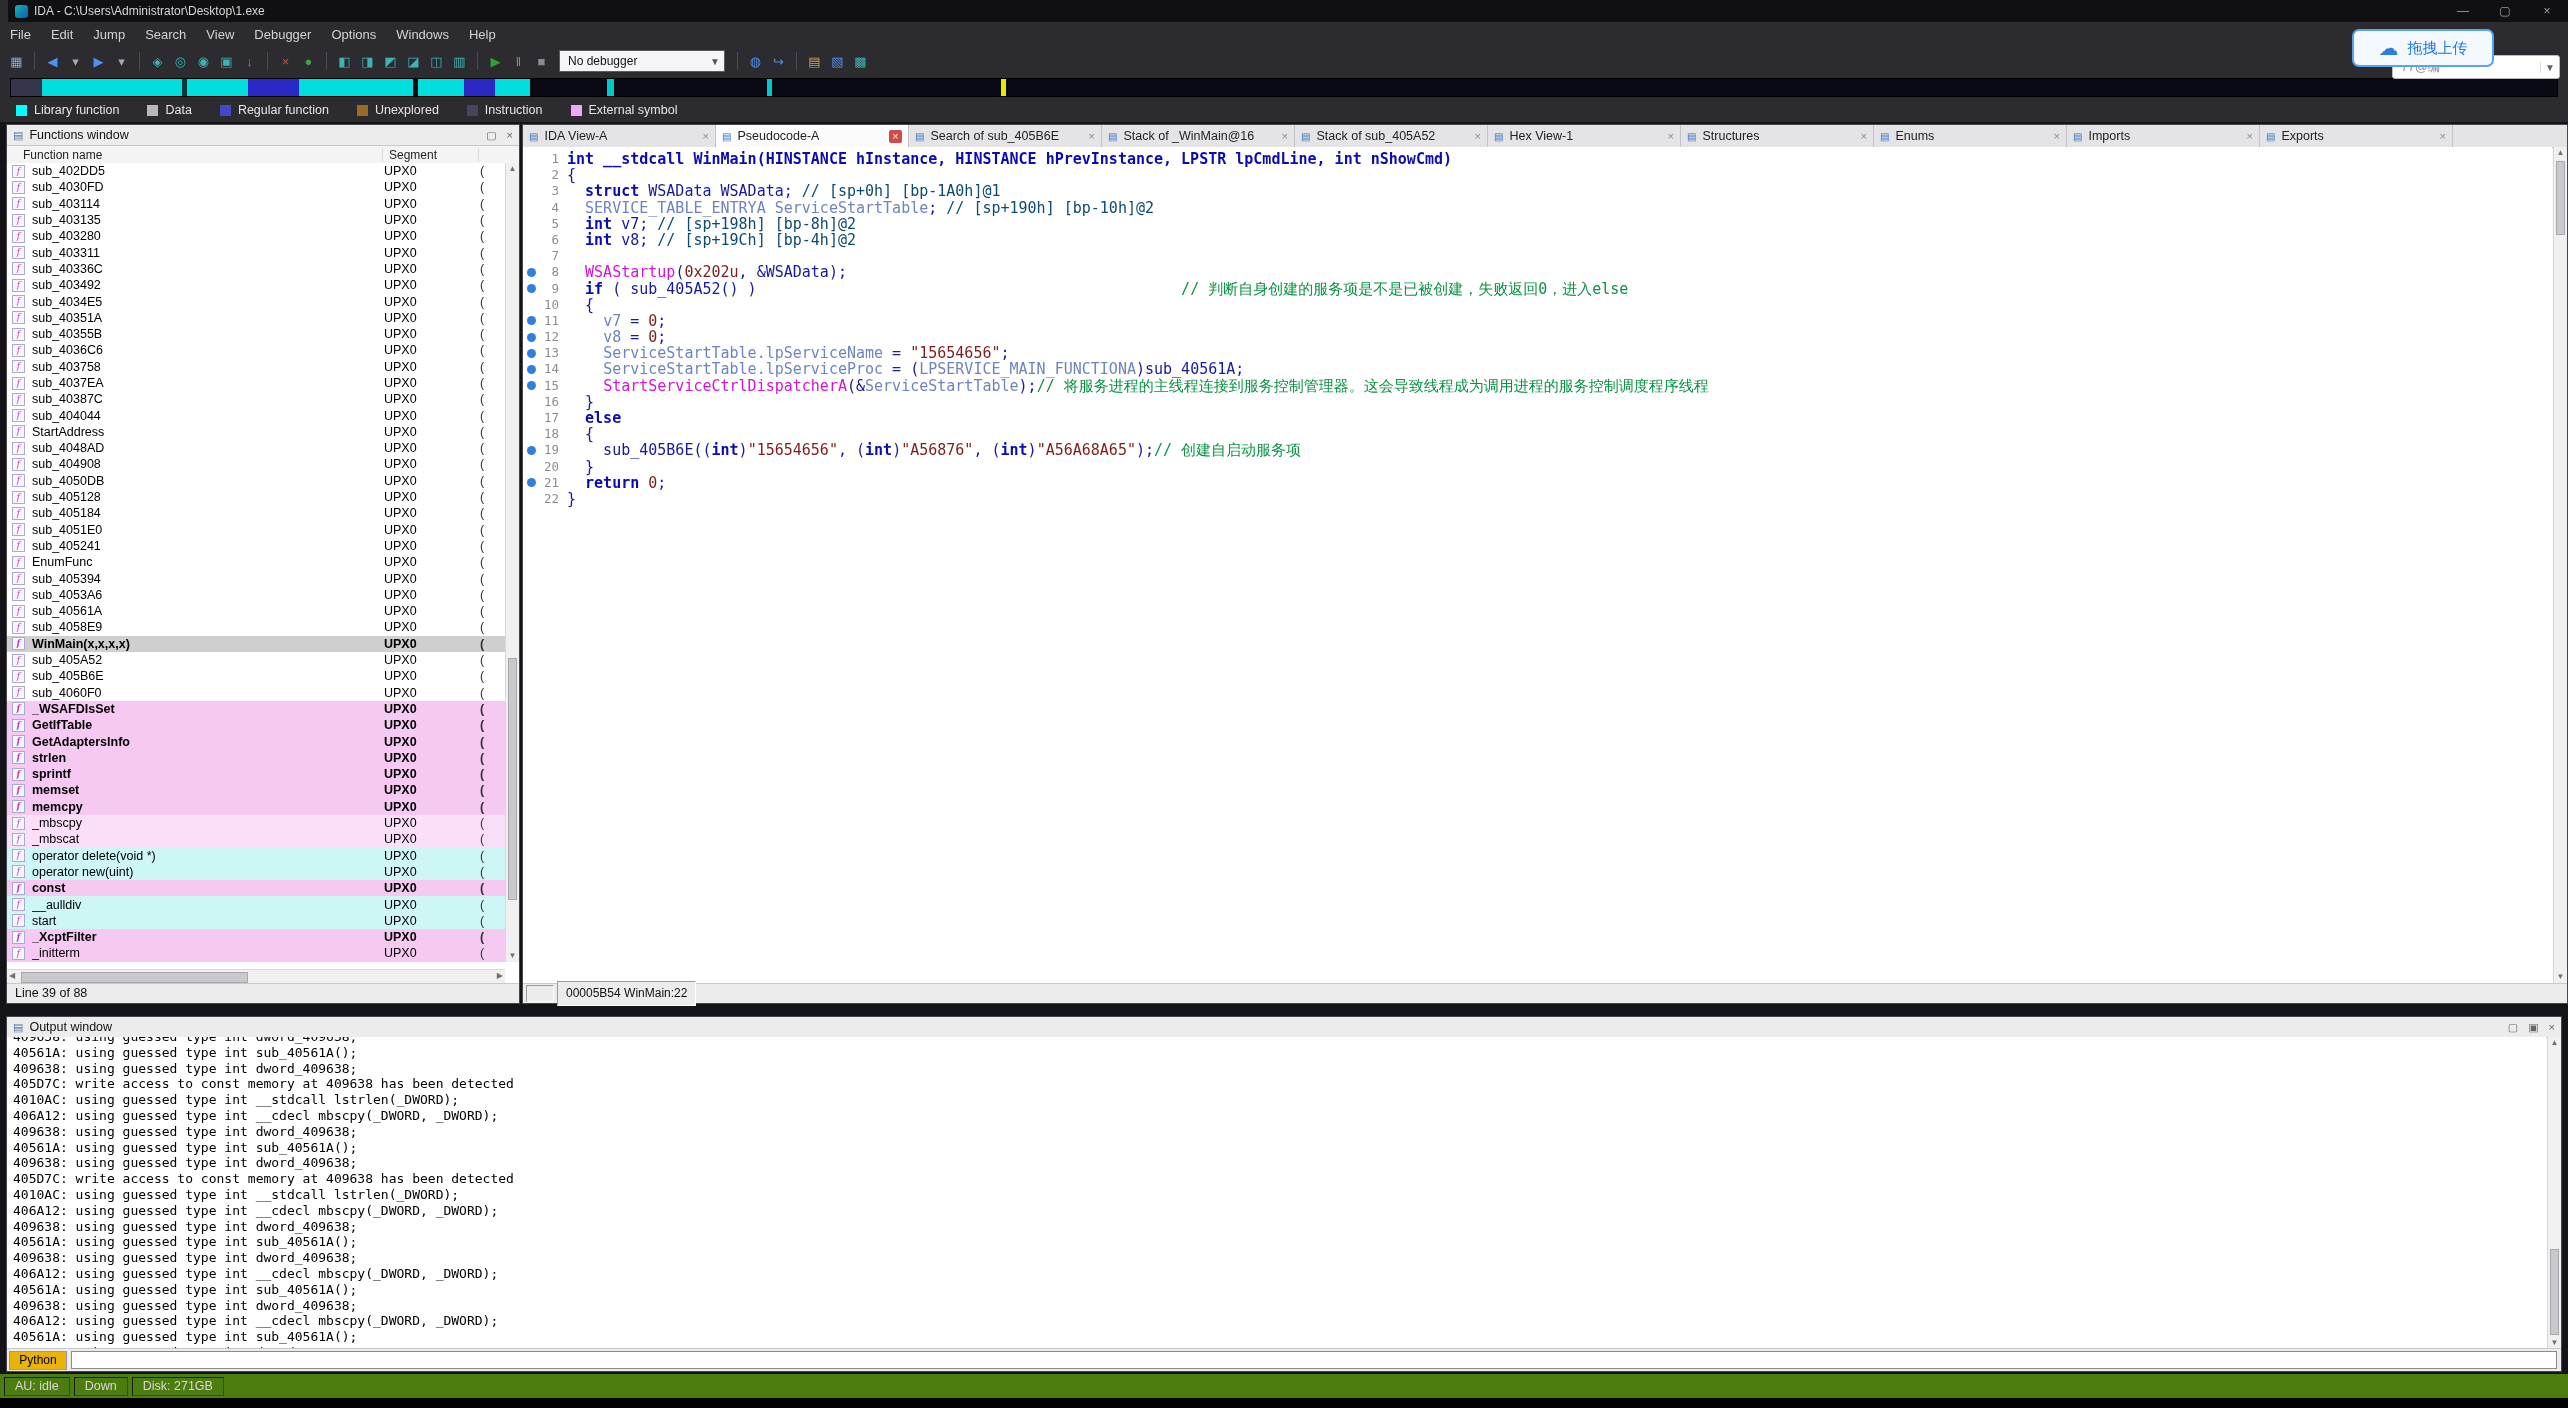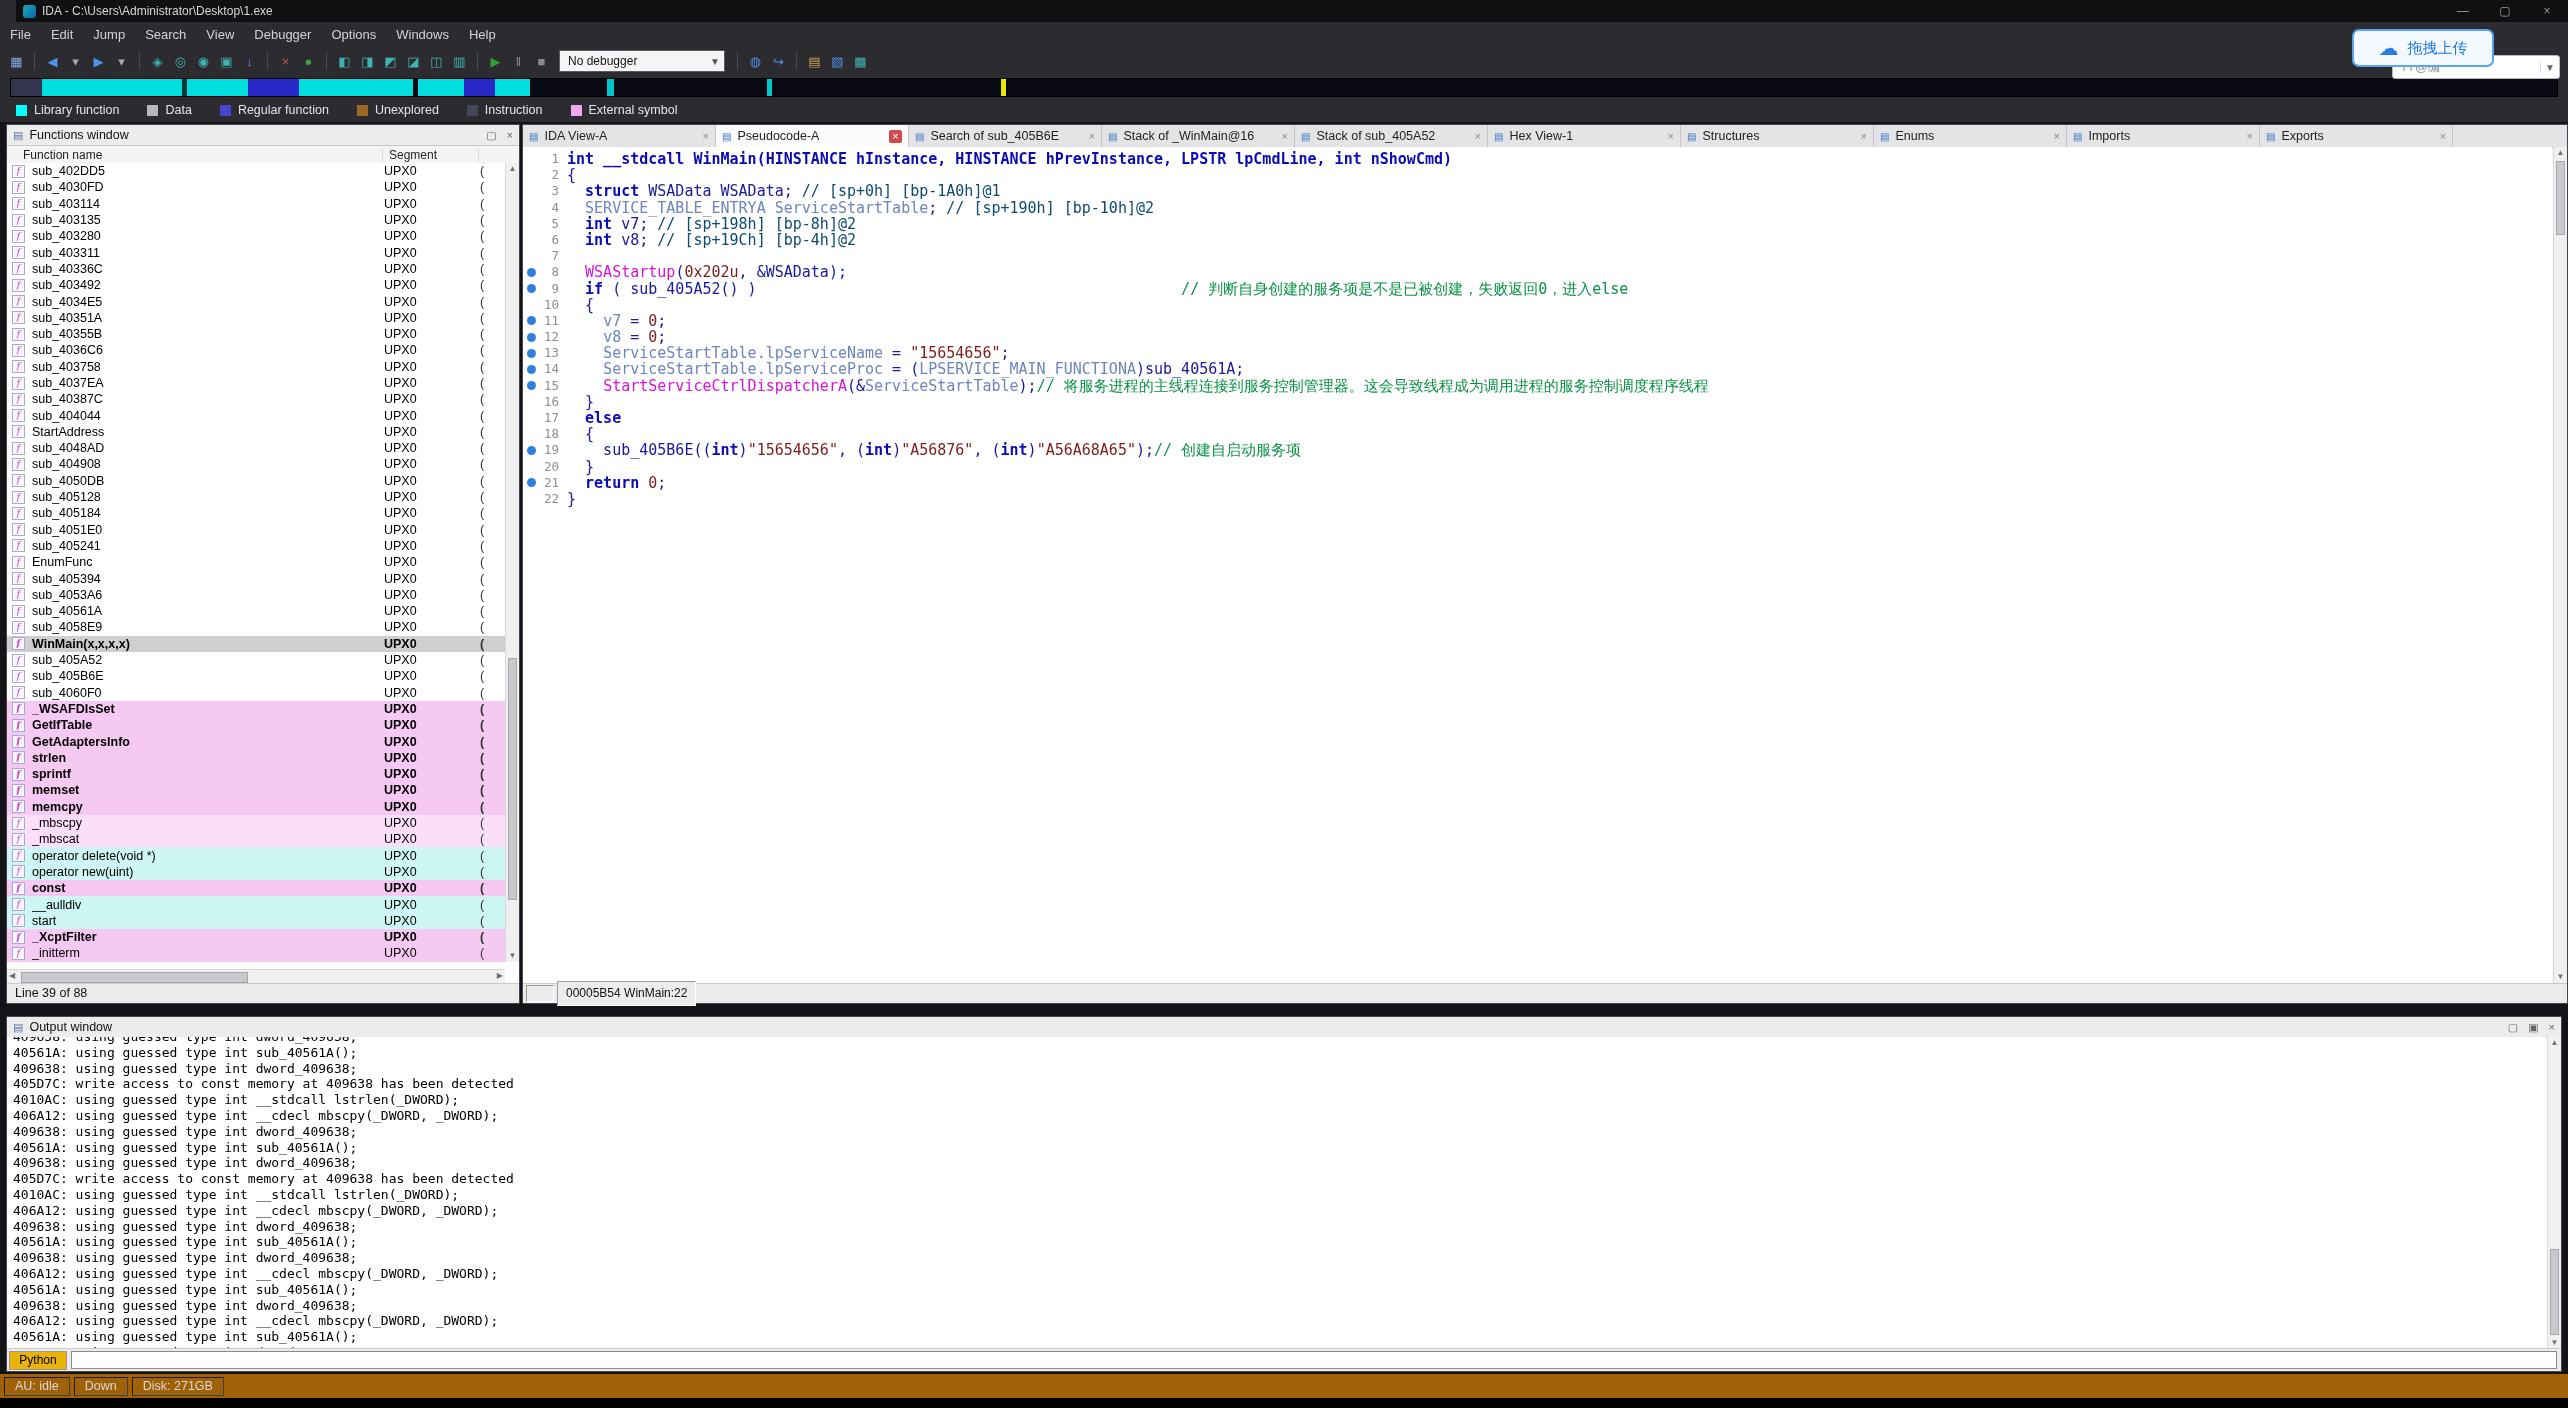--- a/index.html
+++ b/index.html
@@ -1,21 +1,21 @@
 <!DOCTYPE html>
 <html><head>
 <meta charset="utf-8">
 <style>
   html,body{margin:0;padding:0}
   body{width:2568px;height:1408px;position:relative;background:#141418;overflow:hidden;
        font-family:"Liberation Sans",sans-serif;-webkit-font-smoothing:antialiased}
 
   
   .topchrome{position:absolute;left:0;top:0;width:2568px;height:122px;background:#2c2c30}
-  .titlebar{position:absolute;left:16px;top:0;right:0;height:22px;background:#101013;display:flex;align-items:center;color:#d6d6d6;font-size:12px}
+  .titlebar{position:absolute;left:8px;top:0;right:0;height:22px;background:#101013;display:flex;align-items:center;color:#d6d6d6;font-size:12px}
   .app-icon{width:13px;height:13px;margin:0 6px 0 7px;border-radius:3px;background:linear-gradient(135deg,#19b0b0,#0a5fae)}
   .win-controls{margin-left:auto;display:flex;height:100%}
   .win-btn{width:42px;display:flex;align-items:center;justify-content:center;color:#9a9aa2;font-size:12px}
 
   .menubar{position:absolute;left:0;top:22px;right:0;height:24px;display:flex;align-items:flex-end;color:#d2d2d6;font-size:13px}
   .menu-item{padding:0 10px;height:100%;display:flex;align-items:center}
 
   .toolbar{position:absolute;left:0;top:46px;right:0;height:30px;display:flex;align-items:center;padding-left:6px;gap:2px}
   .tb-icon{width:21px;height:21px;display:flex;align-items:center;justify-content:center;font-size:13px;border-radius:3px}
   .tb-sep{width:1px;height:18px;background:#4a4a52;margin:0 5px}
@@ -96,21 +96,21 @@
   
   #out-panel{left:6px;top:1016px;width:2556px;height:356px}
   #out-lines{position:absolute;left:0;top:20px;right:15px;bottom:22px;background:#fff;overflow:hidden;font-family:"DejaVu Sans Mono",monospace;font-size:13px;line-height:15.8px;color:#000;padding-left:6px}
   .out-line{height:15.8px;white-space:pre}
   .out-line.clip{margin-top:-8px}
   .py-row{position:absolute;left:0;bottom:0;right:0;height:22px;background:#ececec;border-top:1px solid #c9c9c9;display:flex;align-items:center}
   .py-tab{width:58px;height:19px;margin-left:2px;background:#eab308;border:1px solid #9a9a9a;font-size:12px;display:flex;align-items:center;justify-content:center;box-sizing:border-box}
   .py-input{flex:1;height:16px;margin:0 4px;background:#fff;border:1px solid #8a8a8a;font-size:12px;padding:0 4px;font-family:"DejaVu Sans Mono",monospace}
 
   
-  .statusbar{position:absolute;left:0;top:1374px;right:0;height:24px;background:#a16207;display:flex;align-items:center;padding-left:4px;gap:4px;color:#d8d8dc;font-size:12.5px}
+  .statusbar{position:absolute;left:0;top:1374px;right:0;height:24px;background:#4d7c0f;display:flex;align-items:center;padding-left:4px;gap:4px;color:#d8d8dc;font-size:12.5px}
   .sb-cell{height:17px;line-height:17px;padding:0 10px;border-style:solid;border-width:1px;border-color:#1b1b1e #3e3e44 #3e3e44 #1b1b1e}
   .bottom-strip{position:absolute;left:0;top:1398px;right:0;height:10px;background:#000}
 </style>
 </head>
 <body>
 
 <div class="topchrome"></div>
 
 <div class="titlebar">
   <span class="app-icon"></span>

